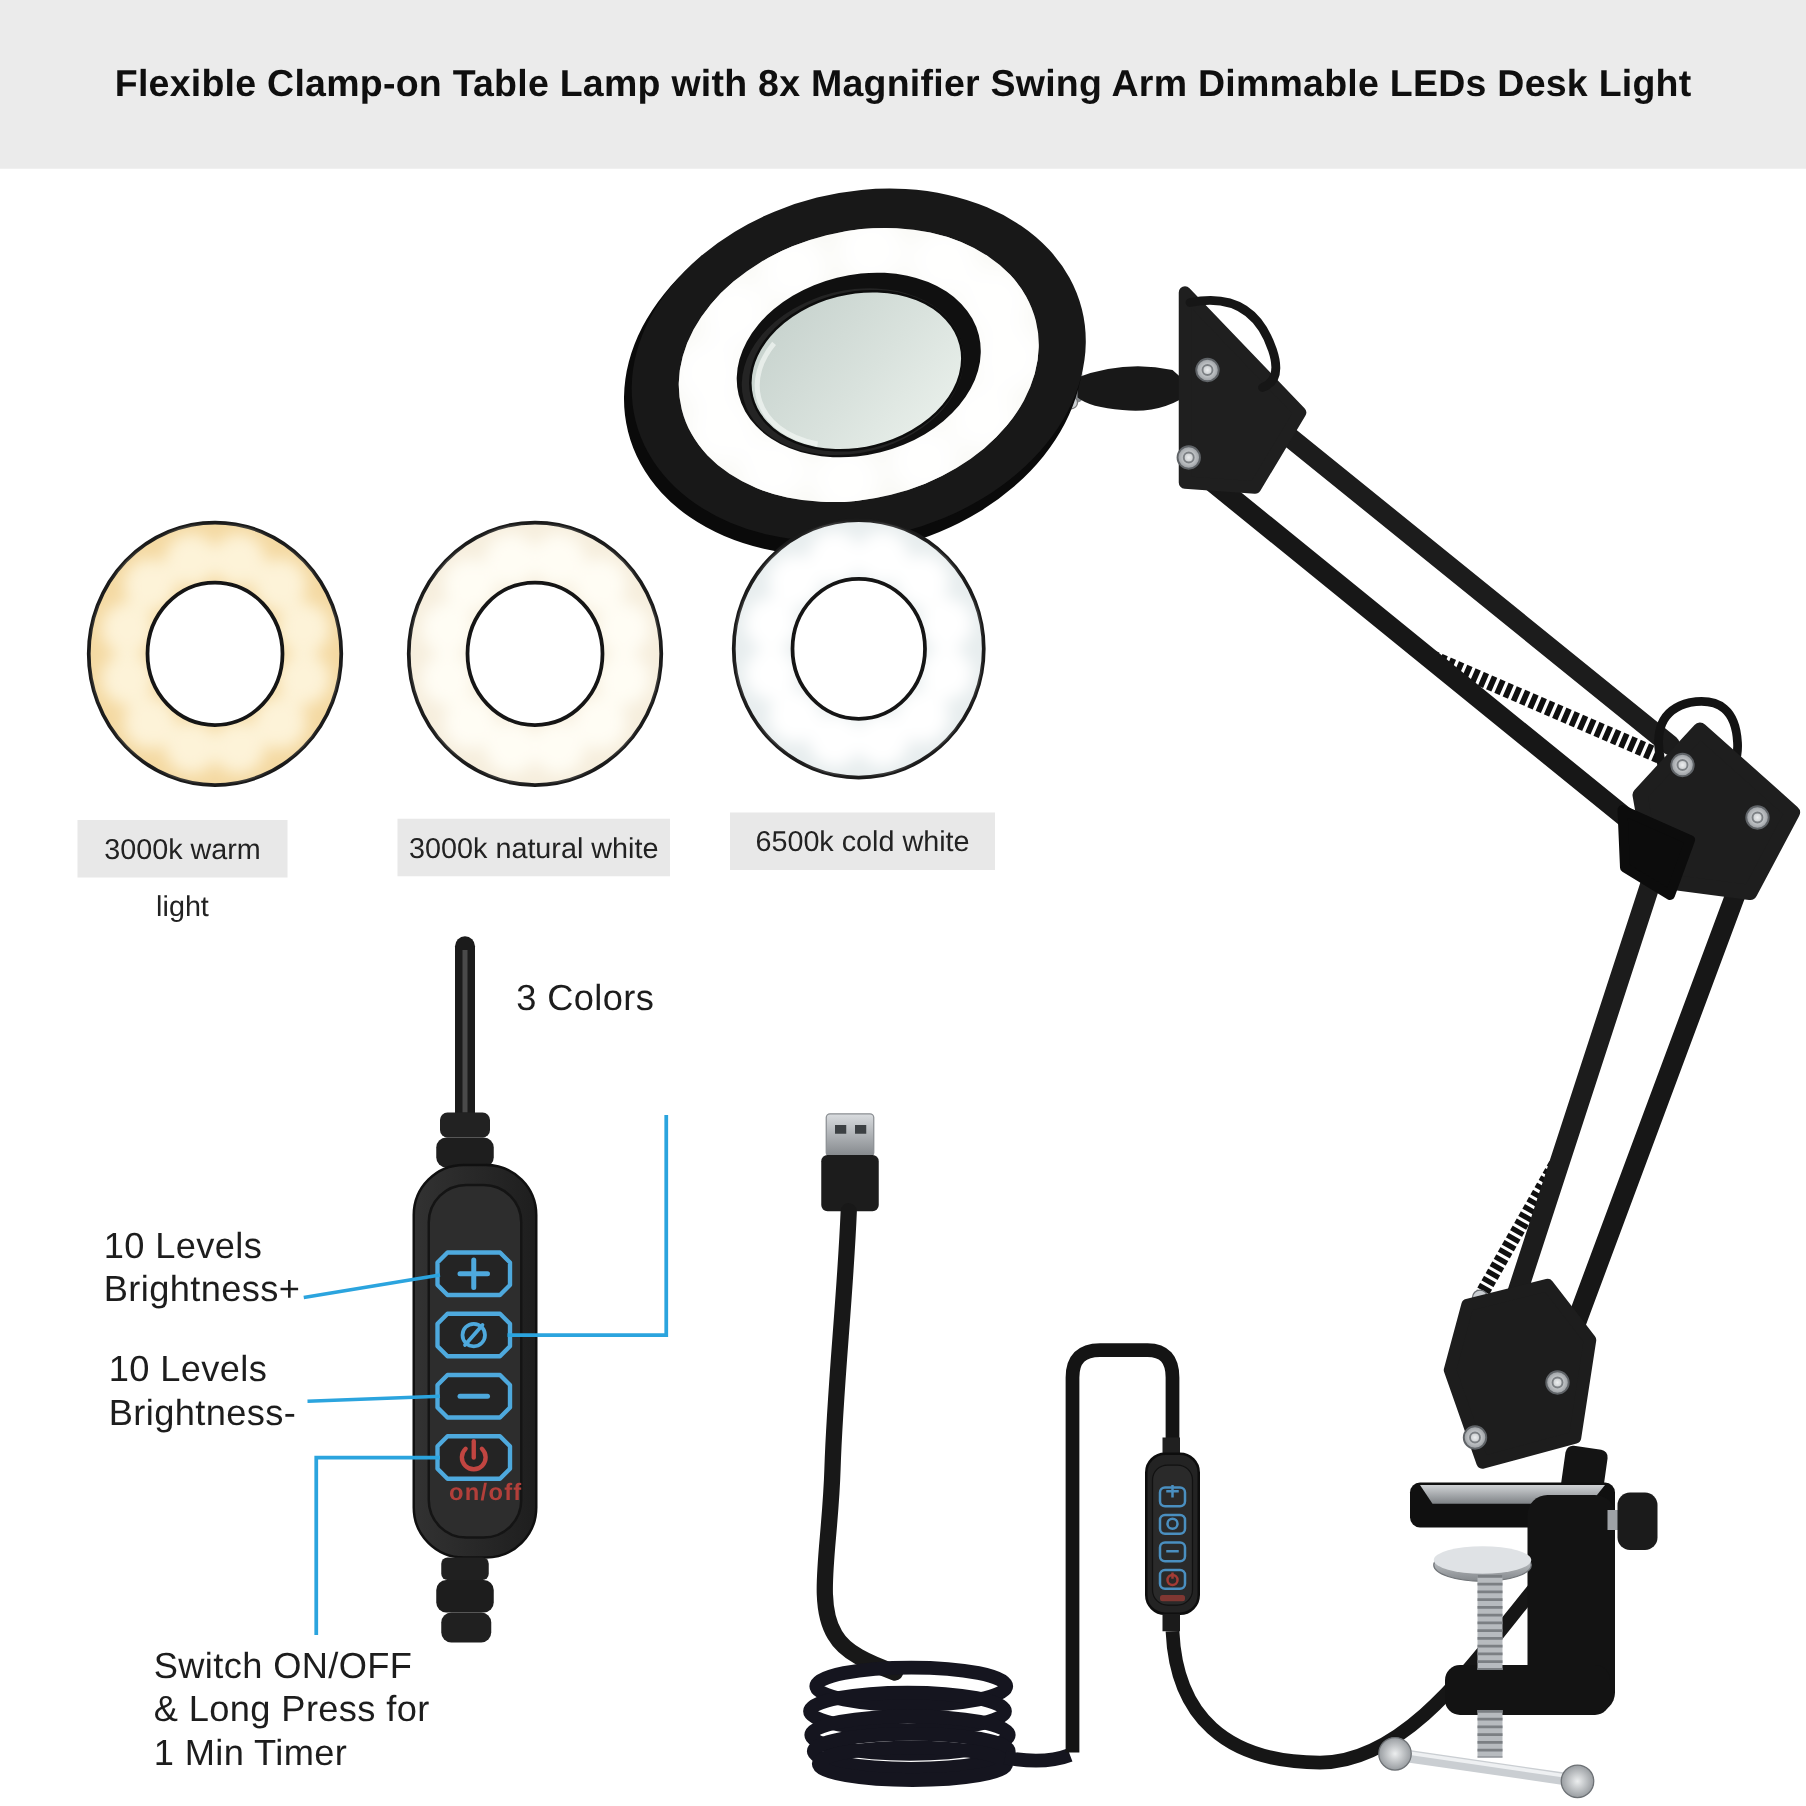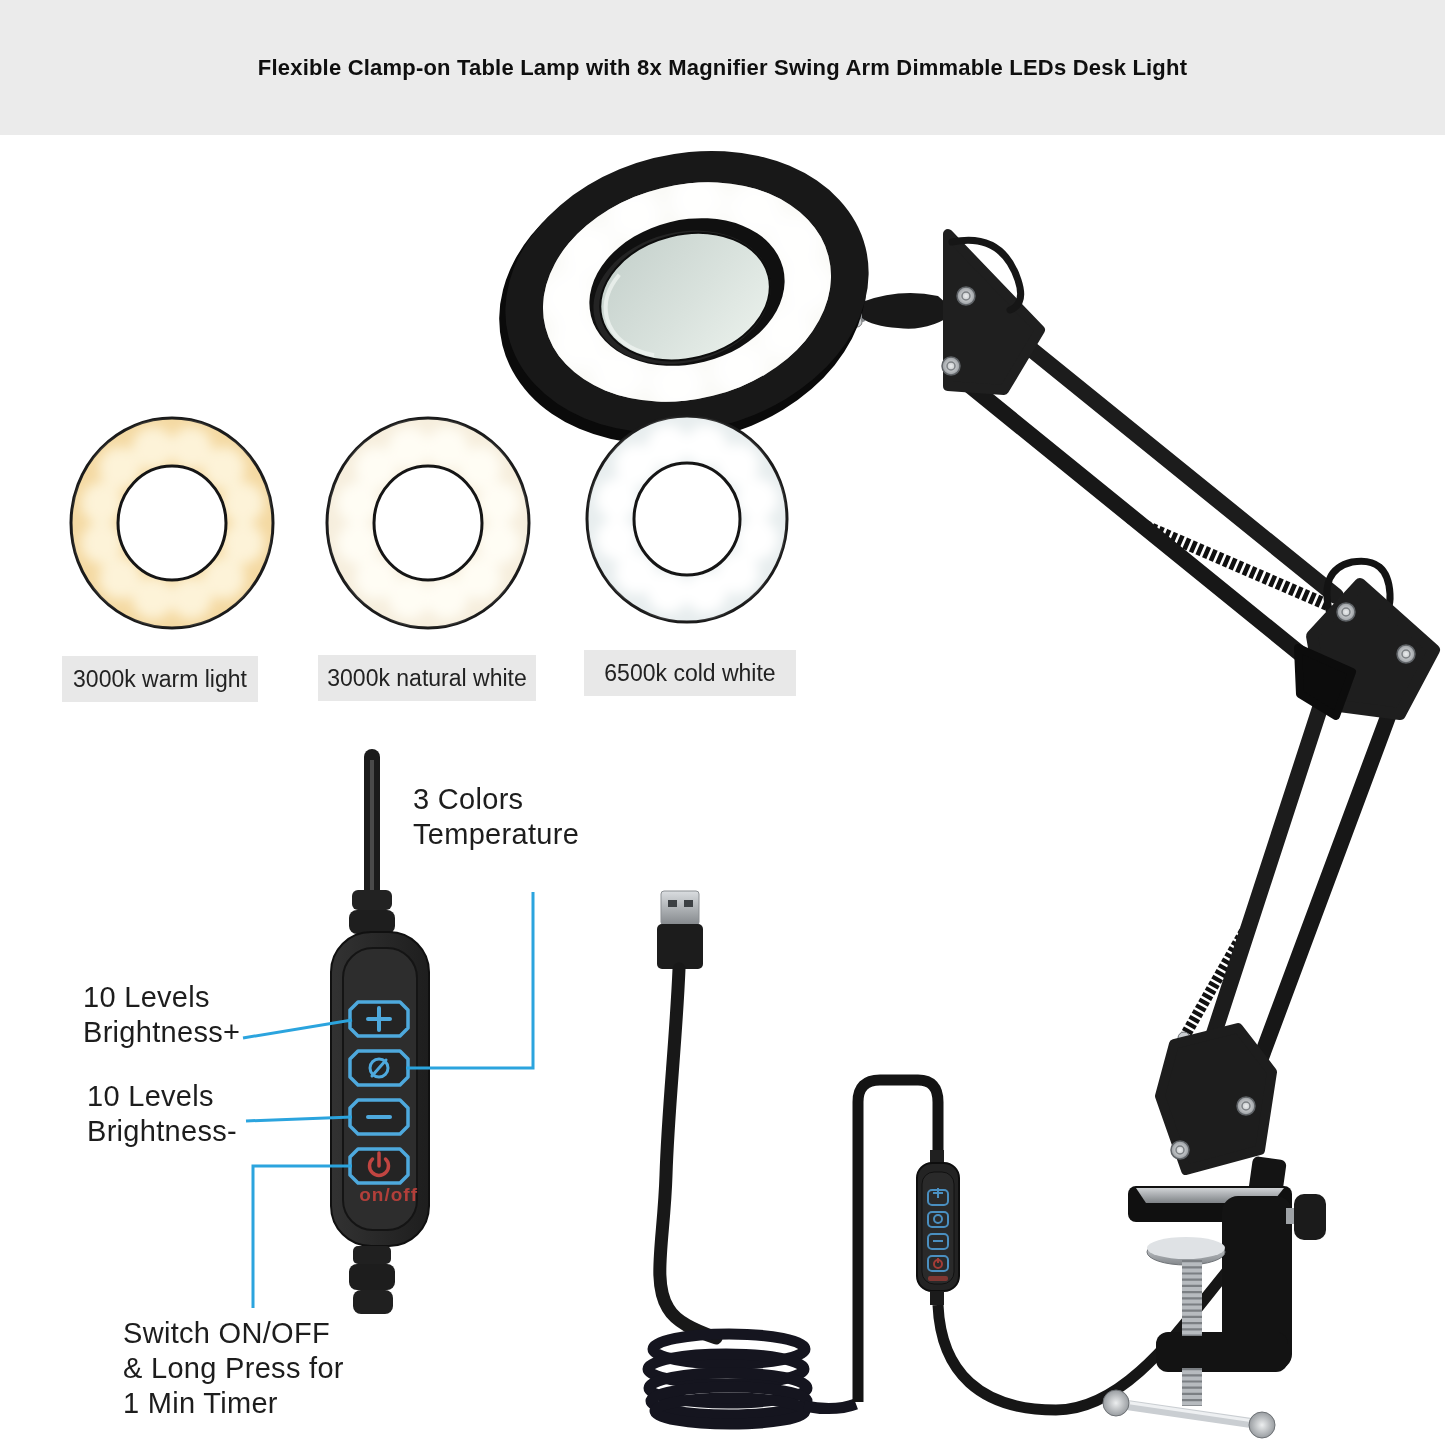--- a/index.html
+++ b/index.html
@@ -1,20 +1,20 @@
 <!DOCTYPE html>
 <html><head>
 <meta charset="utf-8">
 <style>
   html,body{margin:0;padding:0;background:#ffffff;}
   #canvas{position:relative;width:1445px;height:1445px;background:#ffffff;overflow:hidden;
           font-family:"Liberation Sans", sans-serif;}
   .banner{position:absolute;left:0;top:0;width:1445px;height:135px;background:#ebebeb;
           display:flex;align-items:center;justify-content:center;}
-  .title{font-size:22px;font-weight:bold;color:#0f0f0f;letter-spacing:.2px;}
+  .title{font-size:30px;font-weight:bold;color:#0f0f0f;letter-spacing:.2px;}
   svg.art{position:absolute;left:0;top:0;}
   .lbl{position:absolute;color:#1d1d1d;font-size:29px;line-height:35px;letter-spacing:.3px;}
   .ring-label{position:absolute;height:46px;line-height:46px;background:#e8e8e8;color:#222222;
               font-size:23px;text-align:center;}
   .onoff{position:absolute;left:338px;top:1184px;width:80px;text-align:right;
          color:#b23f3a;font-size:19px;font-weight:bold;letter-spacing:1px;}
 </style>
 </head>
 <body>
 
@@ -293,27 +293,26 @@
     </g>
 
     <g fill="none" stroke="#2ba4de" stroke-width="3">
       <path d="M243,1038 L352,1020"></path>
       <path d="M246,1121 L352,1117"></path>
       <path d="M533,892 L533,1068 L406,1068"></path>
       <path d="M352,1166 L253,1166 L253,1308"></path>
     </g>
   </svg>
 
-  <div class="ring-label" style="left:62px;top:656px;width:196px">3000k warm light</div>
+  <div class="ring-label" style="left:62px;top:656px;width:168px">3000k warm light</div>
   <div class="ring-label" style="left:318px;top:655px;width:218px">3000k natural white</div>
   <div class="ring-label" style="left:584px;top:650px;width:212px">6500k cold white</div>
 
   <div class="lbl" style="left:413px;top:782px;width:240px">
     <div>3 Colors</div>
-    <div>Temperature</div>
   </div>
 
   <div class="lbl" style="left:83px;top:980px;width:180px">
     <div>10 Levels</div>
     <div>Brightness+</div>
   </div>
 
   <div class="lbl" style="left:87px;top:1079px;width:180px">
     <div>10 Levels</div>
     <div>Brightness-</div>

